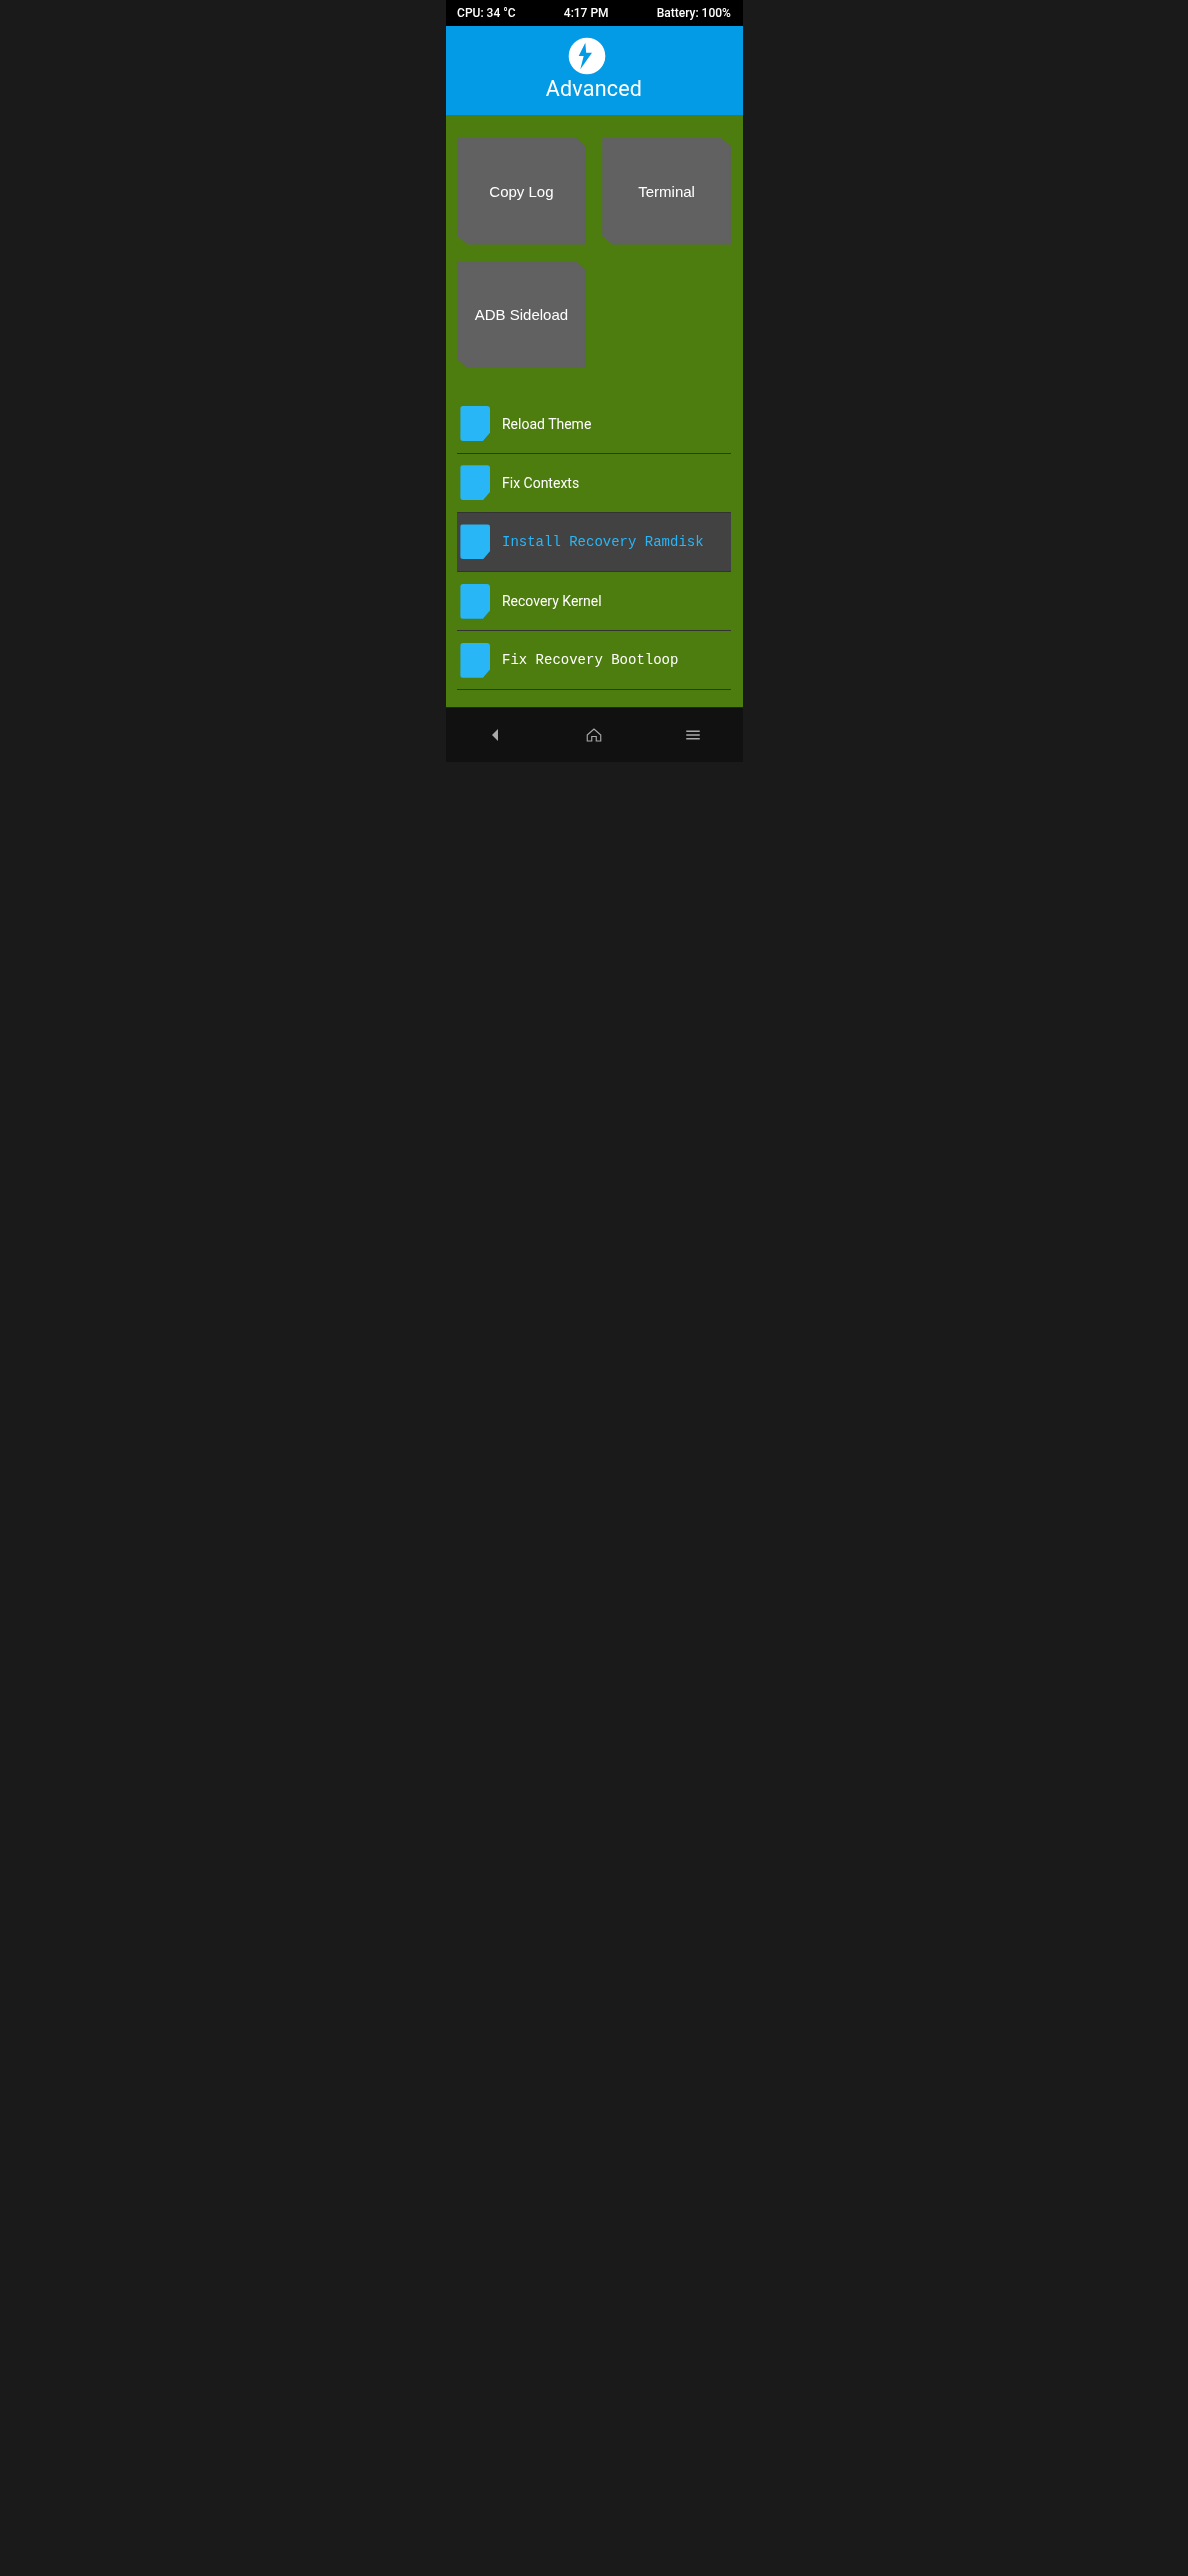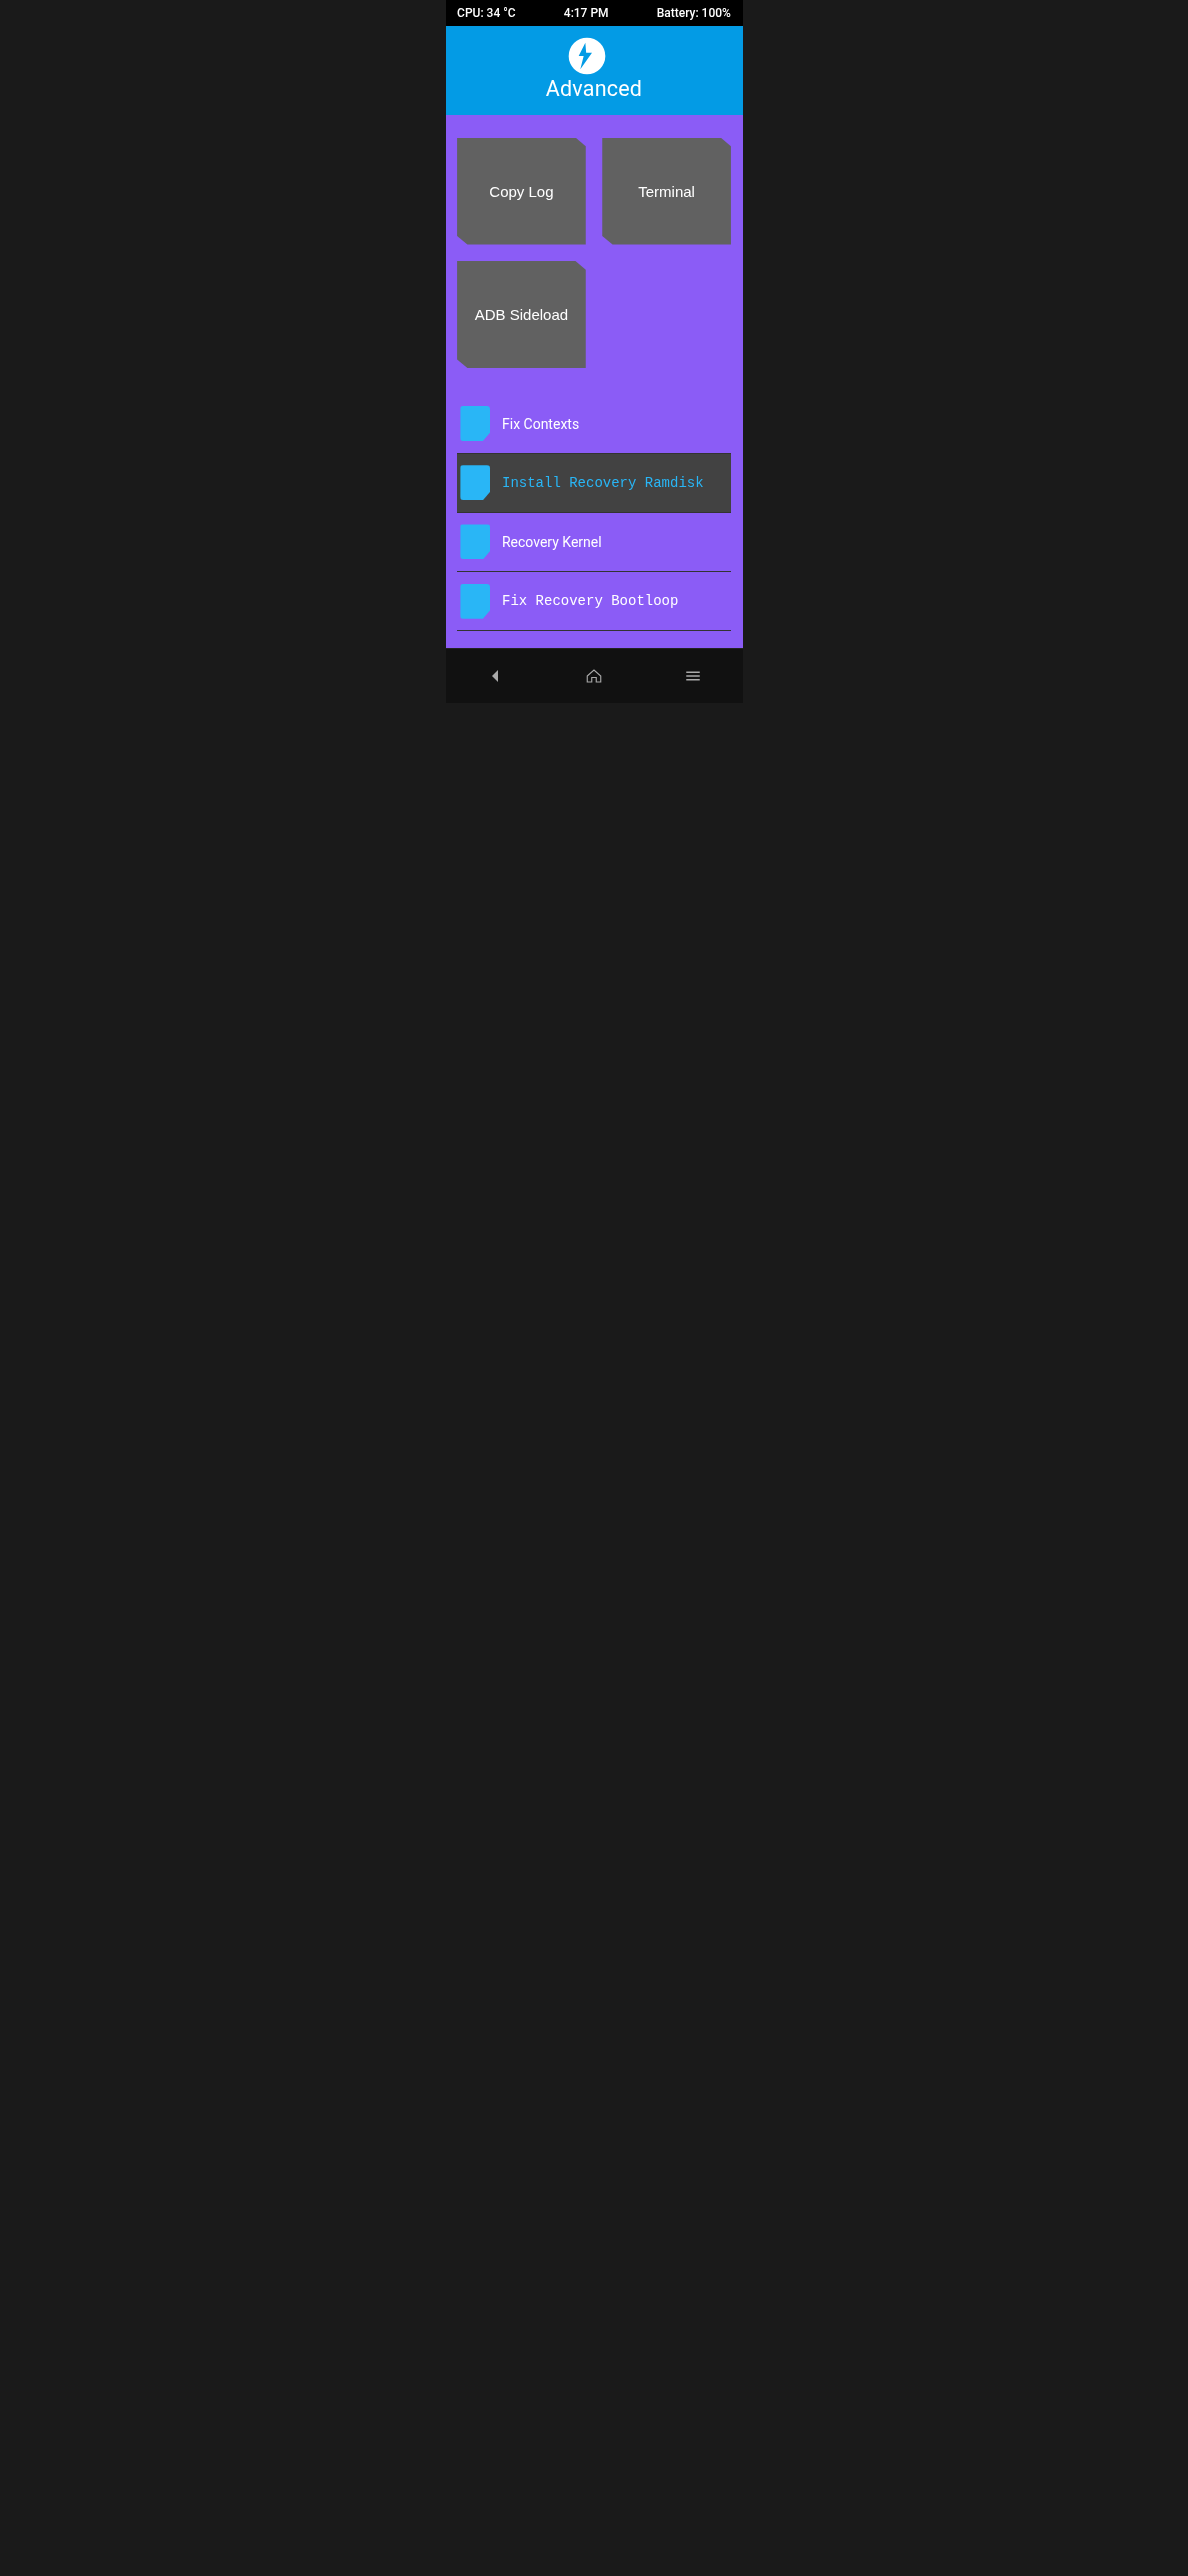--- a/index.html
+++ b/index.html
@@ -49,21 +49,21 @@
     .app-bar-title {
       font-size: 21.5px;
       font-weight: 400;
       color: #fff;
       letter-spacing: 0.2px;
     }
 
     
     .content {
       flex: 1;
-      background: #8b5cf6;
+      background: #4d7c0f;
       padding: 23px 11.6px 16.5px 11.6px;
     }
 
     
     .button-grid {
       display: grid;
       grid-template-columns: 1fr 1fr;
       gap: 16.5px;
       margin-bottom: 26.4px;
     }
@@ -180,20 +180,24 @@
 <div class="content">
 
   <div class="button-grid">
     <button class="grid-button">Copy Log</button>
     <button class="grid-button">Terminal</button>
     <button class="grid-button">ADB Sideload</button>
   </div>
 
   <div class="list-section">
 
+    <div class="list-item">
+      <div class="list-icon"></div>
+      <span class="list-label">Reload Theme</span>
+    </div>
 
     <div class="list-item">
       <div class="list-icon"></div>
       <span class="list-label">Fix Contexts</span>
     </div>
 
     <div class="list-item highlighted">
       <div class="list-icon"></div>
       <span class="list-label">Install Recovery Ramdisk</span>
     </div>

